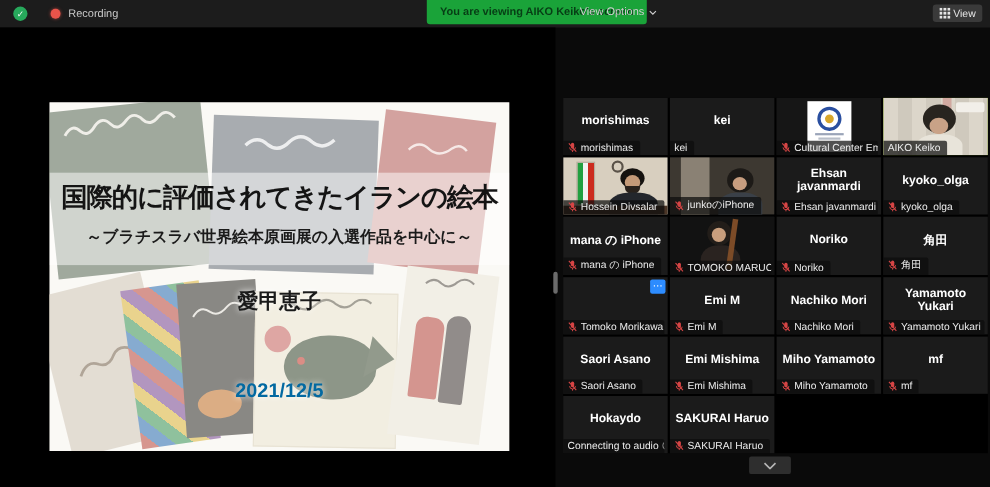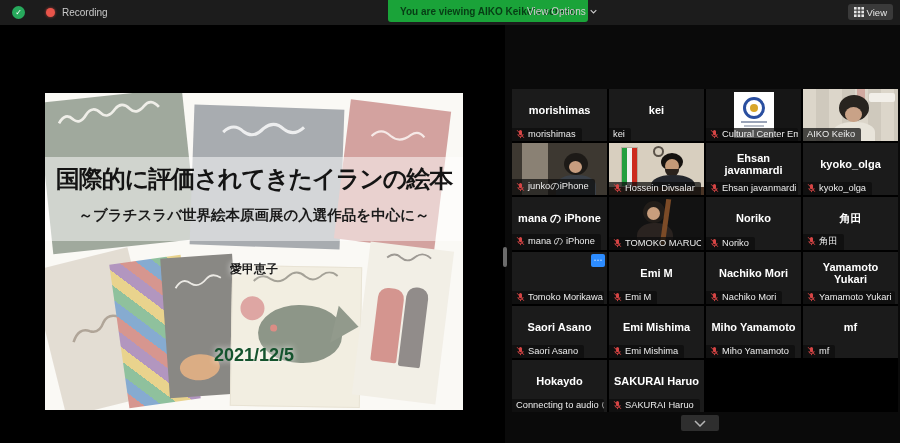--- a/index.html
+++ b/index.html
@@ -18,22 +18,22 @@
   .chev { width:7px; height:5px; }
 
   
   .share-area { position:absolute; left:0; top:25px; width:505px; height:418px; background:#000; }
   .slide { position:absolute; left:45px; top:68px; width:418px; height:317px; background:#f7f4ee; overflow:hidden; }
   .book { position:absolute; }
   .wash { position:absolute; inset:0; background:rgba(255,255,255,.42); }
   .band { position:absolute; left:0; top:64px; width:100%; height:84px; background:rgba(255,255,255,.5); }
   .s-title   { position:absolute; left:0; top:70px;  width:100%; text-align:center; font-size:24px; font-weight:bold; color:#141414; letter-spacing:-1px; white-space:nowrap; }
   .s-sub     { position:absolute; left:0; top:113px; width:100%; text-align:center; font-size:14.5px; font-weight:bold; color:#1a1a1a; white-space:nowrap; }
-  .s-author  { position:absolute; left:0; top:168px; width:100%; text-align:center; font-size:12px; font-weight:600; color:#1a1a1a; text-shadow:0 0 6px rgba(255,255,255,.9); }
-  .s-date    { position:absolute; left:0; top:252px; width:100%; text-align:center; font-size:18px; font-weight:600; color:#14532d; text-shadow:0 0 6px rgba(255,255,255,.9); }
+  .s-author  { position:absolute; left:0; top:168px; width:100%; text-align:center; font-size:19px; font-weight:600; color:#1a1a1a; text-shadow:0 0 6px rgba(255,255,255,.9); }
+  .s-date    { position:absolute; left:0; top:252px; width:100%; text-align:center; font-size:18px; font-weight:600; color:#0369a1; text-shadow:0 0 6px rgba(255,255,255,.9); }
 
   
   .b-green { left:0; top:2px; width:145px; height:152px; background:#5c6b57; transform:rotate(-6deg); }
   .b-gray  { left:147px; top:14px; width:150px; height:140px; background:#697077; transform:rotate(2deg); }
   .b-red   { left:297px; top:12px; width:101px; height:140px; background:#b4605a; transform:rotate(7deg); }
   .b-horse { left:2px; top:164px; width:100px; height:150px; background:#cfc5b4; transform:rotate(-14deg); }
   .b-patch { left:74px; top:166px; width:72px; height:145px; transform:rotate(-8deg);
              background:repeating-linear-gradient(45deg,#b84a3e 0 11px,#2f6fae 11px 22px,#3f9457 22px 33px,#d9b33c 33px 44px,#7b4a92 44px 55px); }
   .b-black { left:120px; top:163px; width:72px; height:140px; background:#35322b; transform:rotate(-4deg); }
   .b-fish  { left:186px; top:173px; width:130px; height:141px; background:#e9e2cc; transform:rotate(1deg); border:1px solid #d8cfb6; }
@@ -243,57 +243,57 @@
         <div class="head hair"></div>
         <div class="head face"></div>
         <div class="torso"></div>
       </div>
       <div class="pl">
           <span>AIKO Keiko</span>
         </div>
     </div>
 
     <div class="tile">
-      <div class="vid v-junko">
-        <div class="door"></div>
-        <div class="head hair"></div>
-        <div class="head face"></div>
-        <div class="torso"></div>
-      </div>
-      <div class="pl">
-        <svg class="mic" viewBox="0 0 12 13">
-            <rect x="4" y="1" width="4" height="7" rx="2" fill="#d64545"></rect>
-            <path d="M2.5 6.5a3.5 3.5 0 0 0 7 0" fill="none" stroke="#d64545" stroke-width="1.2"></path>
-            <line x1="6" y1="10" x2="6" y2="12" stroke="#d64545" stroke-width="1.2"></line>
-            <line x1="1.5" y1="1.5" x2="10.5" y2="11.5" stroke="#d64545" stroke-width="1.3"></line>
-          </svg>
-        <span>junkoのiPhone</span>
-      </div>
-    </div>
-    <div class="tile">
       <div class="vid v-hossein">
         <div class="flag"></div>
         <div class="emblem"></div>
         <div class="head hair"></div>
         <div class="head face"></div>
         <div class="beard"></div>
         <div class="torso"></div>
         <div class="desk"></div>
       </div>
       <div class="pl">
         <svg class="mic" viewBox="0 0 12 13">
             <rect x="4" y="1" width="4" height="7" rx="2" fill="#d64545"></rect>
             <path d="M2.5 6.5a3.5 3.5 0 0 0 7 0" fill="none" stroke="#d64545" stroke-width="1.2"></path>
             <line x1="6" y1="10" x2="6" y2="12" stroke="#d64545" stroke-width="1.2"></line>
             <line x1="1.5" y1="1.5" x2="10.5" y2="11.5" stroke="#d64545" stroke-width="1.3"></line>
           </svg>
         <span>Hossein Divsalar</span>
       </div>
     </div>
     <div class="tile">
+      <div class="vid v-junko">
+        <div class="door"></div>
+        <div class="head hair"></div>
+        <div class="head face"></div>
+        <div class="torso"></div>
+      </div>
+      <div class="pl">
+        <svg class="mic" viewBox="0 0 12 13">
+            <rect x="4" y="1" width="4" height="7" rx="2" fill="#d64545"></rect>
+            <path d="M2.5 6.5a3.5 3.5 0 0 0 7 0" fill="none" stroke="#d64545" stroke-width="1.2"></path>
+            <line x1="6" y1="10" x2="6" y2="12" stroke="#d64545" stroke-width="1.2"></line>
+            <line x1="1.5" y1="1.5" x2="10.5" y2="11.5" stroke="#d64545" stroke-width="1.3"></line>
+          </svg>
+        <span>junkoのiPhone</span>
+      </div>
+    </div>
+    <div class="tile">
       <div class="cn">Ehsan javanmardi</div>
       <div class="pl">
         <svg class="mic" viewBox="0 0 12 13">
             <rect x="4" y="1" width="4" height="7" rx="2" fill="#d64545"></rect>
             <path d="M2.5 6.5a3.5 3.5 0 0 0 7 0" fill="none" stroke="#d64545" stroke-width="1.2"></path>
             <line x1="6" y1="10" x2="6" y2="12" stroke="#d64545" stroke-width="1.2"></line>
             <line x1="1.5" y1="1.5" x2="10.5" y2="11.5" stroke="#d64545" stroke-width="1.3"></line>
           </svg>
         <span>Ehsan javanmardi</span>
       </div>

